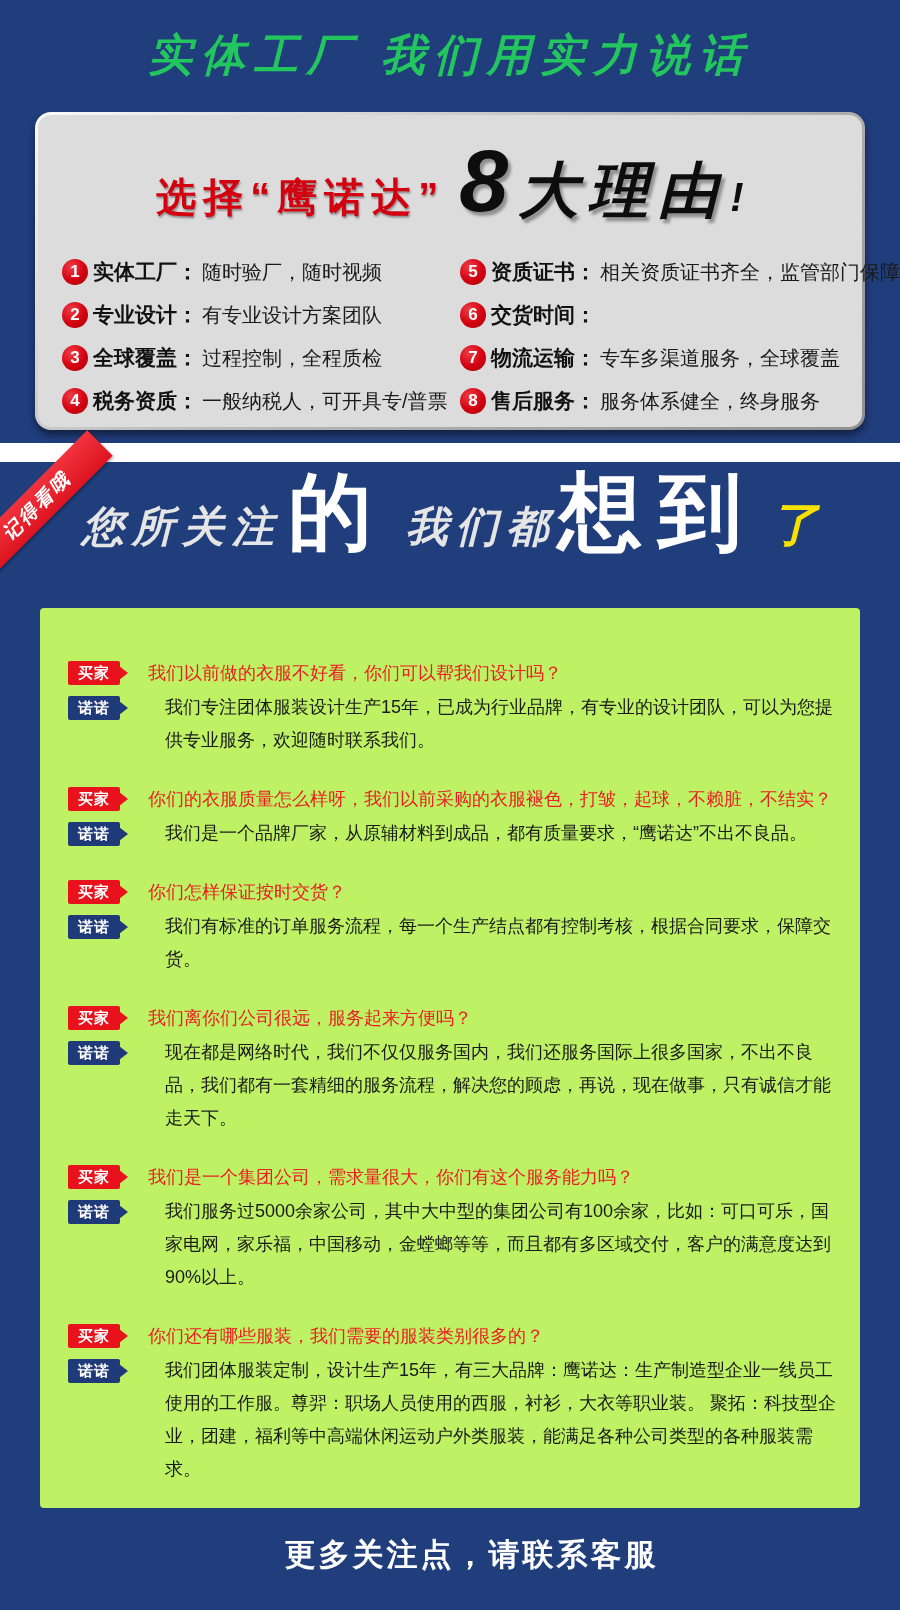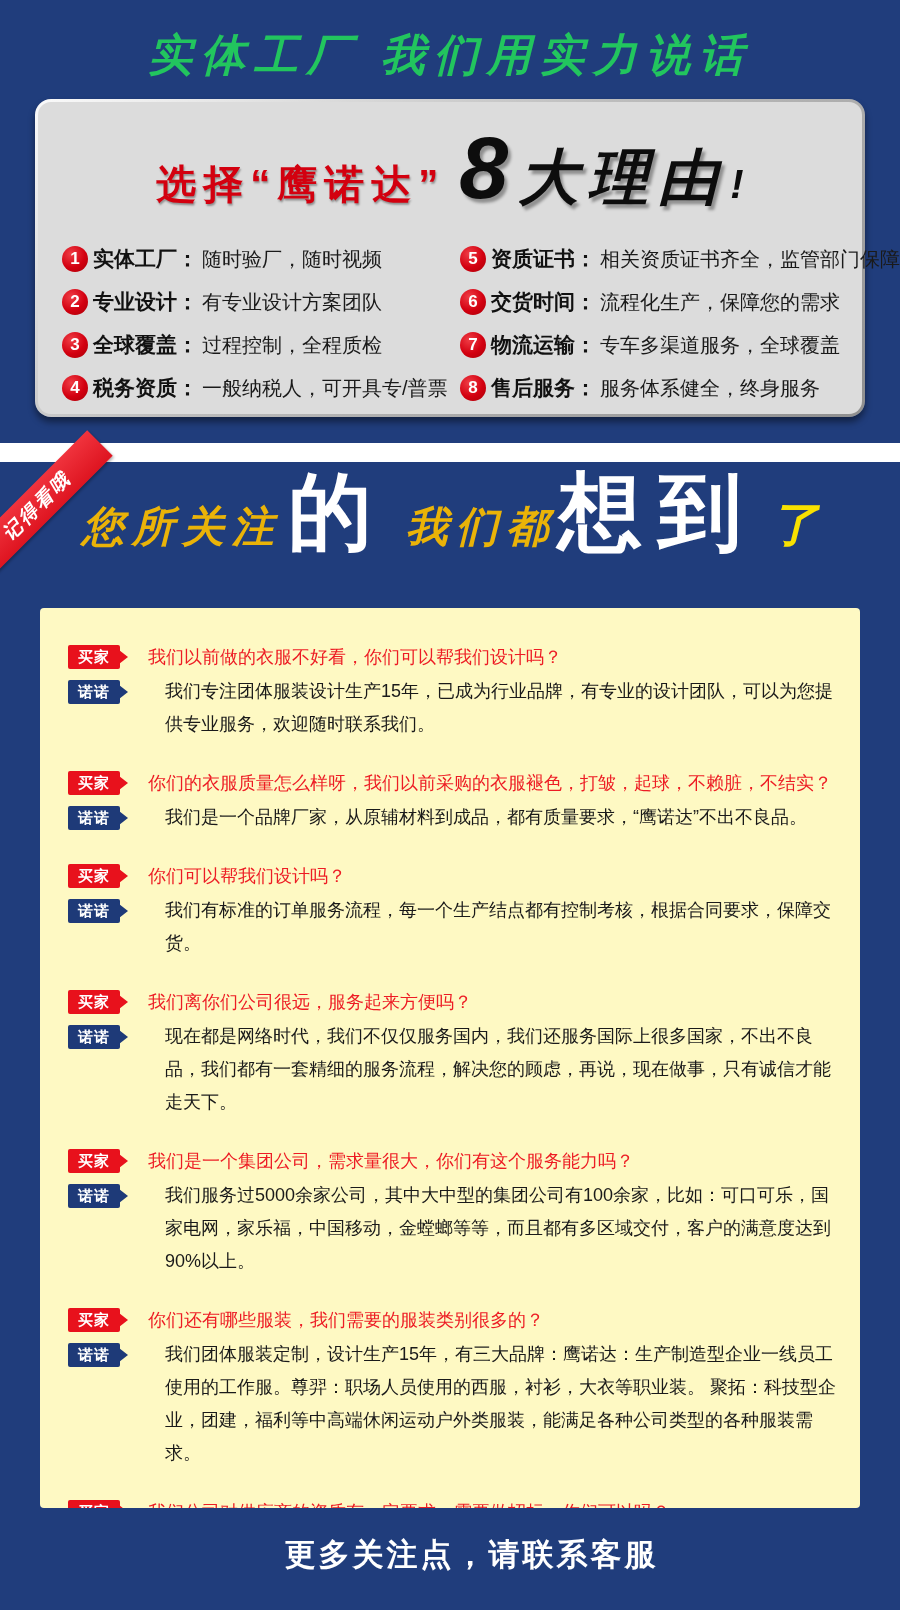--- a/index.html
+++ b/index.html
@@ -9,21 +9,21 @@
     width:900px; height:1610px; position:relative; background:#fff; overflow:hidden;
   }
 
   
   .top-section { position:absolute; left:0; top:0; width:900px; height:443px; background:#203d7c; }
   .top-banner {
     margin-top:26px; text-align:center; color:#22c55e; font-size:44px; font-weight:900;
     font-style:italic; letter-spacing:9px; white-space:nowrap;
   }
   .reasons-wrap {
-    position:absolute; left:35px; top:99px; width:830px; height:318px;
+    position:absolute; left:35px; top:112px; width:830px; height:318px;
     background:linear-gradient(145deg,#fafafa 0%,#bdbdbd 45%,#8f8f8f 100%);
     border-radius:16px; padding:3px; box-shadow:0 5px 7px rgba(0,0,0,0.45);
   }
   .reasons-box { width:100%; height:100%; background:#dcdcdc; border-radius:13px; }
   .reasons-head {
     padding-top:26px; text-align:center; display:flex; justify-content:center;
     align-items:baseline; white-space:nowrap;
   }
   .rt-red {
     color:#d3000f; font-size:40px; font-weight:900; letter-spacing:7px;
@@ -63,29 +63,29 @@
     position:absolute; left:-52px; top:26px; width:178px; height:36px;
     background:linear-gradient(180deg,#f0333d 0%,#de1420 100%);
     transform:rotate(-45deg); display:flex; align-items:center; justify-content:center;
     box-shadow:0 2px 3px rgba(0,0,0,0.3); z-index:3;
   }
   .ribbon span { color:#fff; font-size:19px; font-weight:800; font-style:italic; letter-spacing:3px; }
   .big-title {
     position:absolute; left:0; top:8px; width:900px; height:128px;
     display:flex; align-items:baseline; justify-content:center; white-space:nowrap;
   }
-  .bt-yellow-sm { color:#eab308; font-size:42px; font-weight:900; font-style:italic; letter-spacing:8px; }
+  .bt-yellow-sm { color:#e5e5e5; font-size:42px; font-weight:900; font-style:italic; letter-spacing:8px; }
   .bt-white-big { color:#fff; font-size:84px; font-weight:900; line-height:1; letter-spacing:2px; margin:0 6px; }
   .bt-white-big.spread { letter-spacing:16px; margin-left:2px; }
   .bt-yellow-end { color:#f8e100; font-size:48px; font-weight:900; font-style:italic; margin-left:6px; }
   .bt-gap { width:26px; }
 
   .qa-panel {
     position:absolute; left:40px; top:146px; width:820px; height:900px;
-    background:#fef9c3; border-radius:4px; padding:36px 24px 0 28px; overflow:hidden;
+    background:#bef264; border-radius:4px; padding:52px 24px 0 28px; overflow:hidden;
   }
   .qa-group { margin-bottom:29px; }
   .qa-line { display:flex; align-items:flex-start; }
   .qa-line + .qa-line { margin-top:9px; }
   .tag {
     flex:0 0 52px; width:52px; height:24px; border-radius:2px; position:relative;
     color:#fff; font-size:15px; font-weight:800; letter-spacing:1px;
     display:flex; align-items:center; justify-content:center; margin-top:1px;
   }
   .tag::after {
@@ -143,21 +143,20 @@
           <span class="reason-text">一般纳税人，可开具专/普票</span>
         </div>
         <div class="reason-item">
           <span class="reason-num">5</span>
           <span class="reason-label">资质证书：</span>
           <span class="reason-text">相关资质证书齐全，监管部门保障</span>
         </div>
         <div class="reason-item">
           <span class="reason-num">6</span>
           <span class="reason-label">交货时间：</span>
-          <span class="reason-text">流程化生产，保障您的需求</span>
         </div>
         <div class="reason-item">
           <span class="reason-num">7</span>
           <span class="reason-label">物流运输：</span>
           <span class="reason-text">专车多渠道服务，全球覆盖</span>
         </div>
         <div class="reason-item">
           <span class="reason-num">8</span>
           <span class="reason-label">售后服务：</span>
           <span class="reason-text">服务体系健全，终身服务</span>
@@ -203,21 +202,21 @@
       </div>
       <div class="qa-line">
         <span class="tag tag-seller">诺诺</span>
         <span class="a-text">我们是一个品牌厂家，从原辅材料到成品，都有质量要求，“鹰诺达”不出不良品。</span>
       </div>
     </div>
 
     <div class="qa-group">
       <div class="qa-line">
         <span class="tag tag-buyer">买家</span>
-        <span class="q-text">你们可以帮我们设计吗？</span>
+        <span class="q-text">你们怎样保证按时交货？</span>
       </div>
       <div class="qa-line">
         <span class="tag tag-seller">诺诺</span>
         <span class="a-text">我们有标准的订单服务流程，每一个生产结点都有控制考核，根据合同要求，保障交货。</span>
       </div>
     </div>
 
     <div class="qa-group">
       <div class="qa-line">
         <span class="tag tag-buyer">买家</span>

